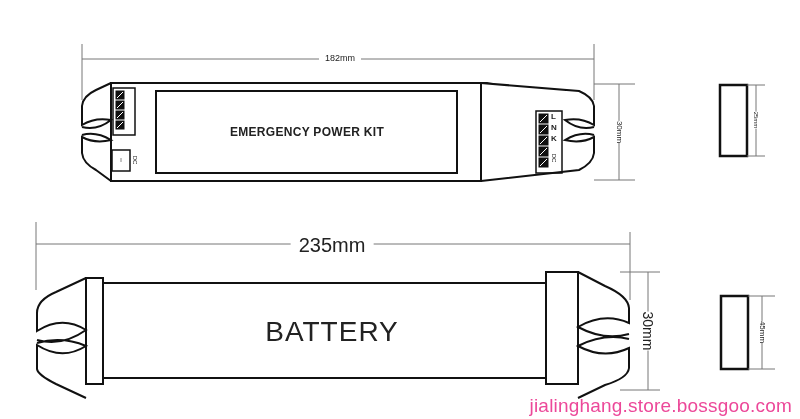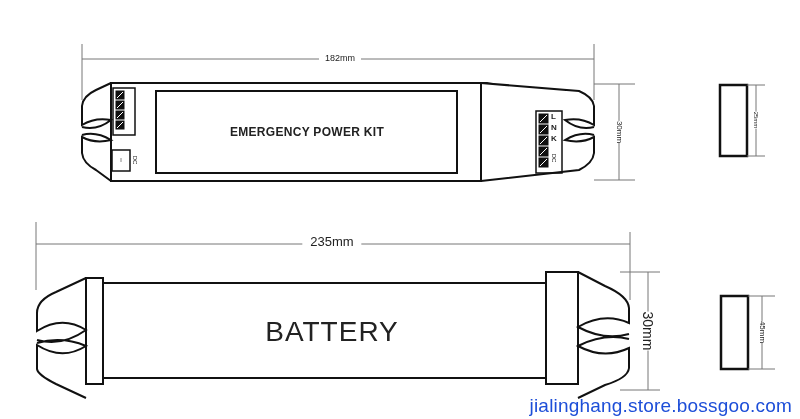--- a/index.html
+++ b/index.html
@@ -1,28 +1,28 @@
 <!DOCTYPE html>
 <html><head>
   <meta charset="utf-8">
   <style>
     html, body { margin: 0; padding: 0; background: #ffffff; }
     body { width: 800px; height: 419px; position: relative; overflow: hidden; font-family: "Liberation Sans", sans-serif; }
     #diagram { position: absolute; left: 0; top: 0; width: 800px; height: 419px; }
     .lbl { position: absolute; color: #222; white-space: nowrap; }
     .dim-top { font-size: 9px; background: #fff; padding: 0 6px; transform: translateX(-50%); }
-    .dim-big { font-size: 13px; background: #fff; padding: 0 8px; transform: translateX(-50%); }
+    .dim-big { font-size: 20px; background: #fff; padding: 0 8px; transform: translateX(-50%); }
     .title-small { font-size: 12px; font-weight: bold; letter-spacing: 0.3px; transform: translate(-50%, -50%); }
     .title-big { font-size: 28px; letter-spacing: 1px; transform: translate(-50%, -50%); }
     .vert { transform: translate(-50%, -50%) rotate(90deg); background: #fff; }
     .vert-small { font-size: 8px; }
     .vert-big { font-size: 14px; }
     .vert-tiny { font-size: 6px; }
     .term-lbl { font-size: 8px; font-weight: bold; color: #222; line-height: 1; }
-    .watermark { font-size: 19px; color: #1d4ed8; letter-spacing: 0.2px; right: 8px; bottom: 2px; }
+    .watermark { font-size: 19px; color: #ec4899; letter-spacing: 0.2px; right: 8px; bottom: 2px; }
   </style>
 </head>
 <body>
 
 <svg id="diagram" width="800" height="419" viewBox="0 0 800 419" xmlns="http://www.w3.org/2000/svg">
 
   <g fill="none" stroke="#111" stroke-width="2">
 
     <g stroke="#777" stroke-width="1">
       <line x1="82" y1="44" x2="82" y2="100"></line>

